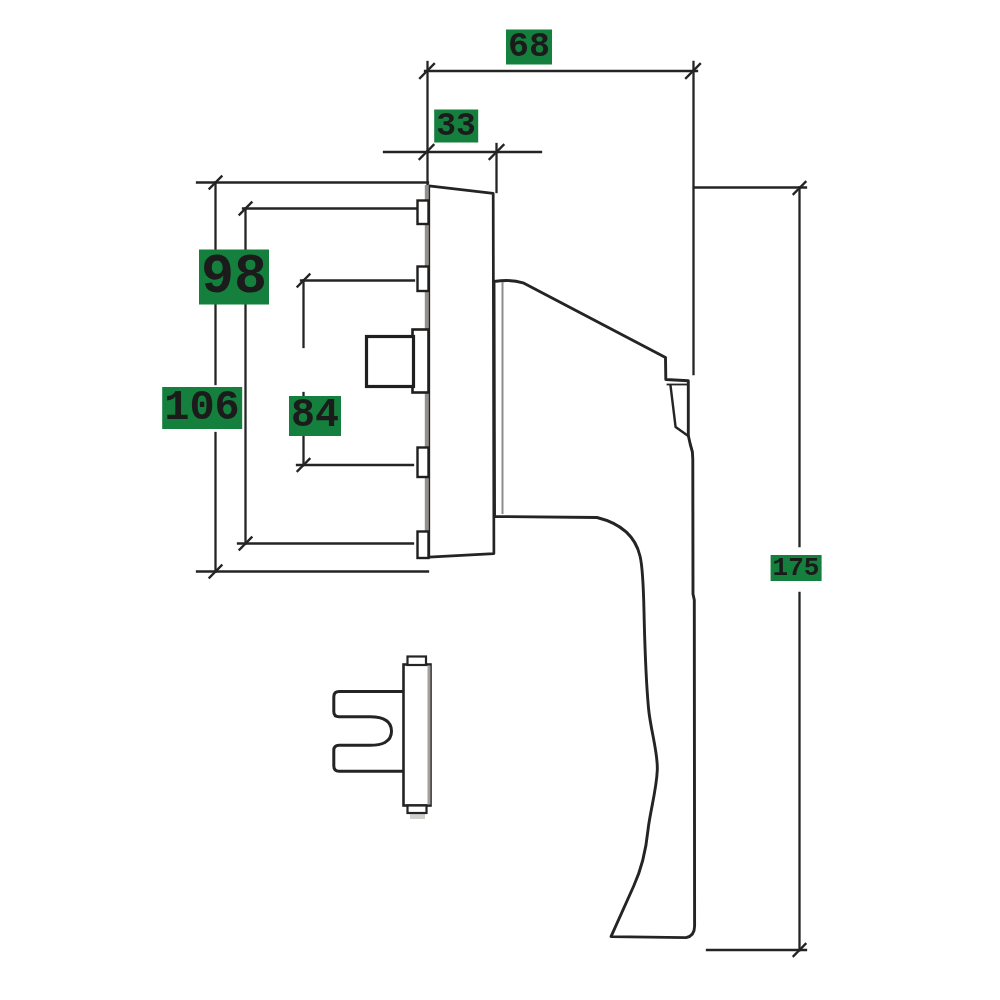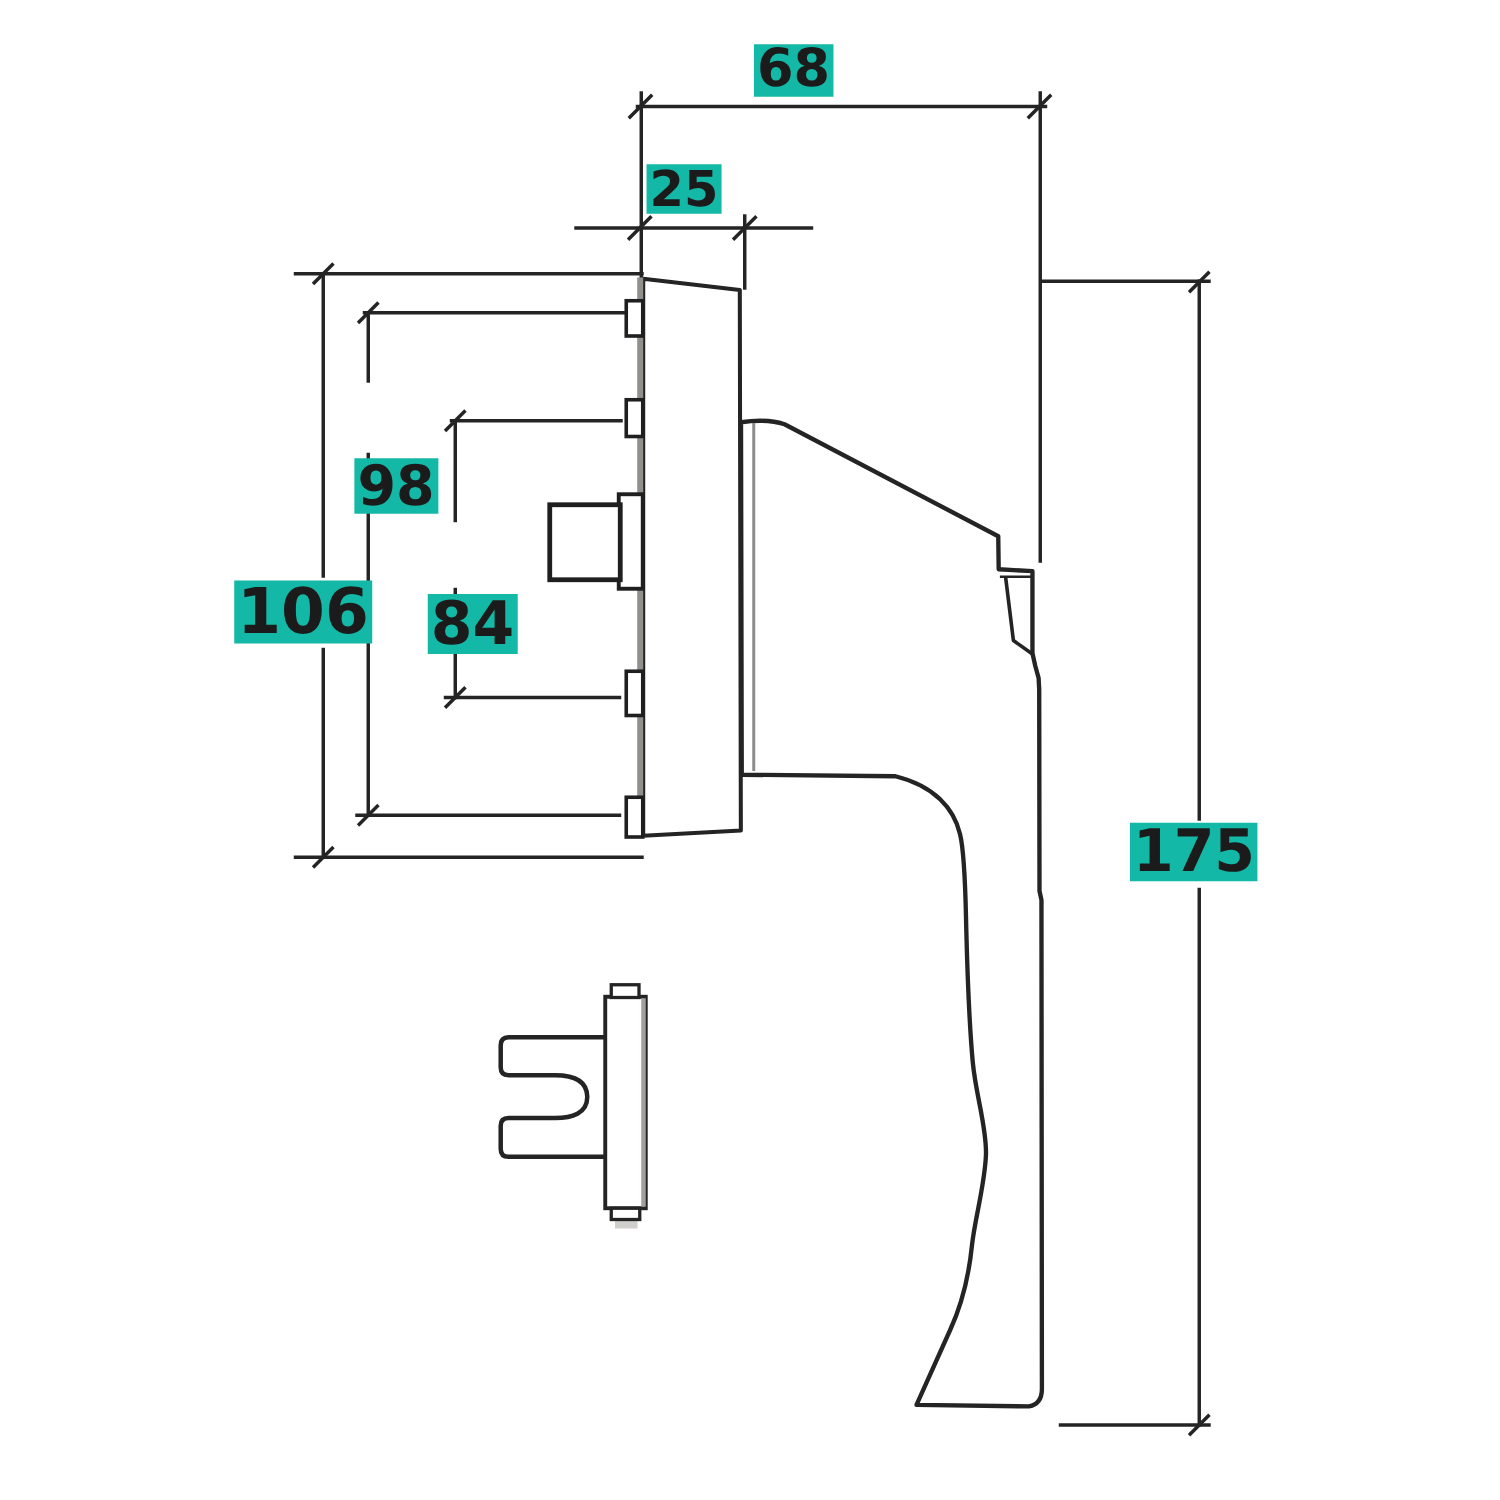--- a/index.html
+++ b/index.html
@@ -10,31 +10,32 @@
     overflow:hidden;
     font-family:"DejaVu Sans", sans-serif;
   }
   #drawing-svg{position:absolute;left:0;top:0;}
   .dim-label{
     position:absolute;
     transform:translate(-50%,-50%);
     font-weight:700;
     color:#1b1b1b;
     letter-spacing:0px;
-    background:#14b8a6;
+    background:#15803d;
     padding:0 2px;
     line-height:1;
     white-space:nowrap;
+    font-family:Liberation Mono, monospace;
   }
   .lbl-68 {left:529px;top:47px;  font-size:35px;}
   .lbl-23 {left:456px;top:126px; font-size:33px;}
-  .lbl-98 {left:264px;top:277px; font-size:37px;margin-top:47px;}
+  .lbl-98 {left:234px;top:277px; font-size:55px;}
   .lbl-84 {left:315px;top:369px; font-size:40px;margin-top:47px;}
   .lbl-122{left:202px;top:408px; font-size:42px;}
-  .lbl-175{left:796px;top:568px; font-size:39px;}
+  .lbl-175{left:796px;top:568px; font-size:26px;}
 </style>
 </head>
 <body>
 
 <div id="canvas">
 
   <svg id="drawing-svg" width="1000" height="1000" viewBox="0 0 1000 1000" fill="none" stroke-linecap="square">
 
     <g stroke="#242424" stroke-width="2.3">
       <line x1="425" y1="71" x2="697" y2="71"></line>
@@ -139,19 +140,19 @@
            Q 333.8,771.2 339,771.2 L 406,771.2" stroke="#242424" stroke-width="3" stroke-linejoin="round" fill="#ffffff"></path>
       <rect x="410" y="812" width="15" height="7" fill="#b9b5b0" opacity="0.65"></rect>
       <rect x="403.5" y="664.5" width="27" height="141" stroke="#242424" stroke-width="2.6" fill="#ffffff"></rect>
       <line x1="429" y1="667" x2="429" y2="803" stroke="#a39f9a" stroke-width="3"></line>
       <rect x="407.5" y="656.5" width="18.5" height="8.5" stroke="#242424" stroke-width="2.2" fill="#ffffff"></rect>
       <rect x="407.5" y="805.5" width="19" height="7.5" stroke="#242424" stroke-width="2.2" fill="#ffffff"></rect>
     </g>
   </svg>
 
   <div class="dim-label lbl-68">68</div>
-  <div class="dim-label lbl-23">25</div>
+  <div class="dim-label lbl-23">33</div>
   <div class="dim-label lbl-98">98</div>
   <div class="dim-label lbl-84">84</div>
   <div class="dim-label lbl-122">106</div>
   <div class="dim-label lbl-175">175</div>
 
 </div>
 
 </body></html>

